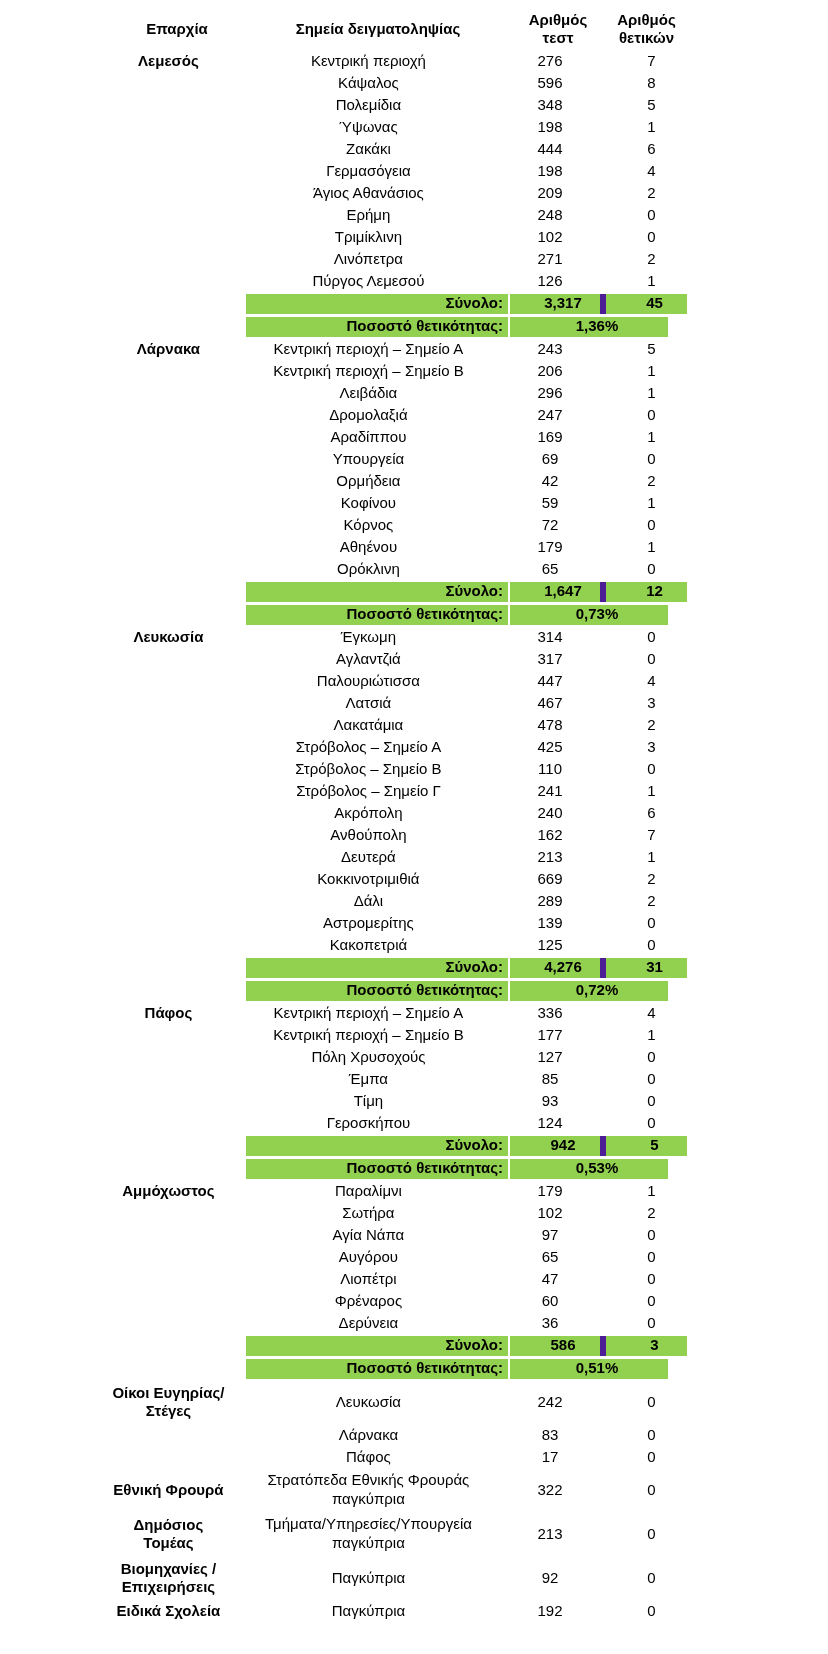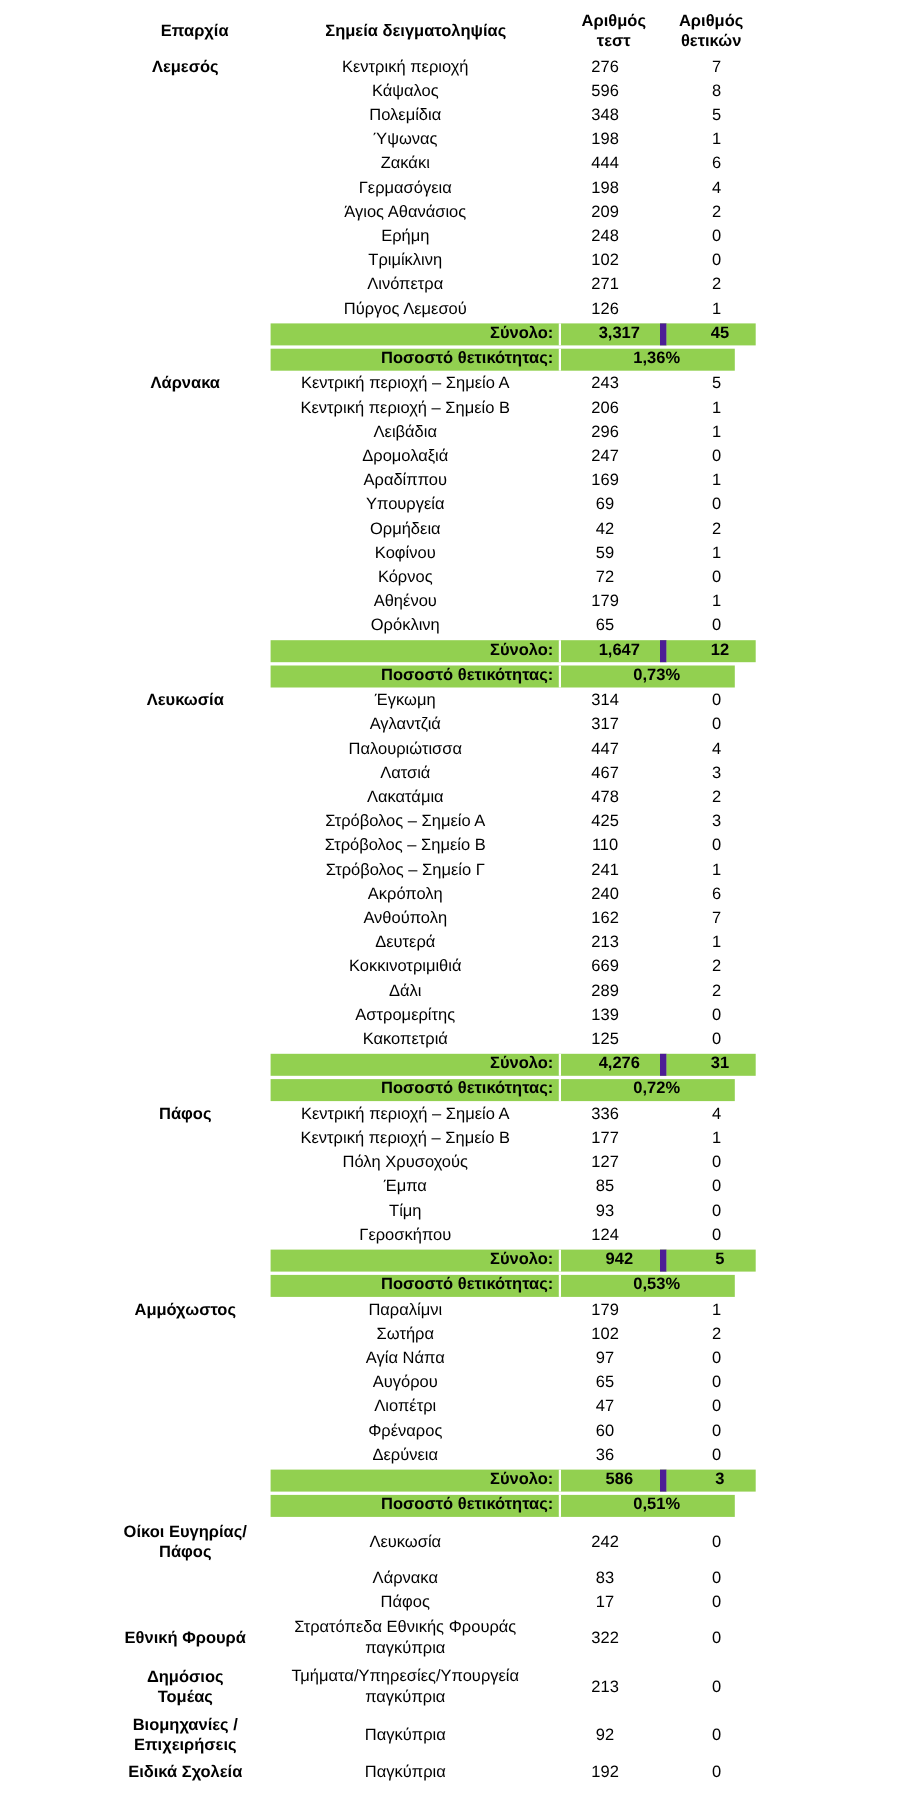--- a/index.html
+++ b/index.html
@@ -415,21 +415,21 @@
           <div class="g gtests">586</div>
           <div class="g gpos">3</div>
         </div>
         <div class="row total-row">
           <div class="gspacer"></div>
           <div class="g glabel">Ποσοστό θετικότητας:</div>
           <div class="g gpct">0,51%</div>
         </div>
         <div class="row data-row tall">
           <div class="c1 cell province">Οίκοι Ευγηρίας/
-Πάφος</div>
+Στέγες</div>
           <div class="c2 cell">Λευκωσία</div>
           <div class="c3 cell">242</div>
           <div class="c4 cell">0</div>
         </div>
         <div class="row data-row">
           <div class="c1 cell province"></div>
           <div class="c2 cell">Λάρνακα</div>
           <div class="c3 cell">83</div>
           <div class="c4 cell">0</div>
         </div>

